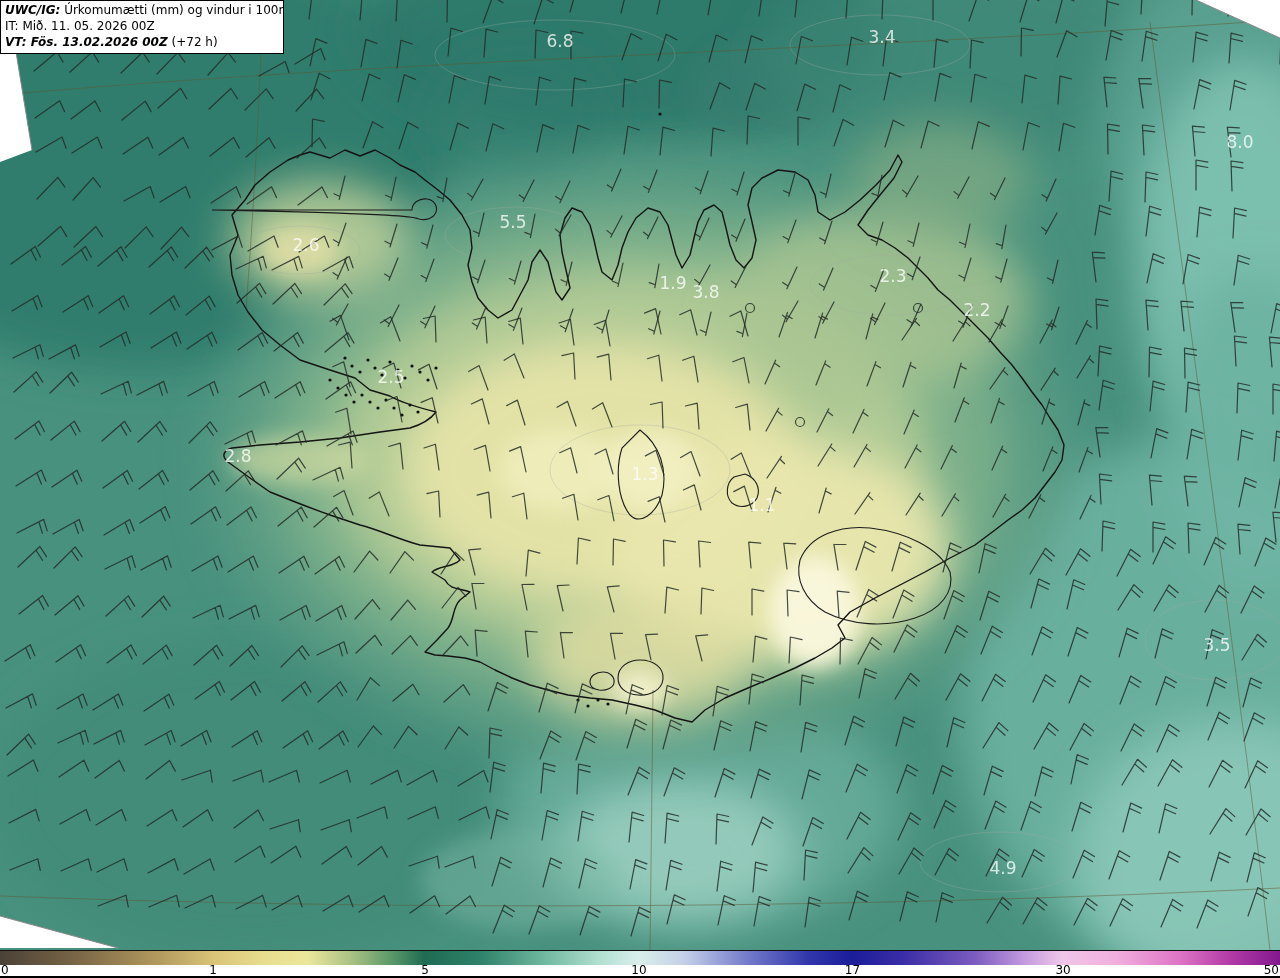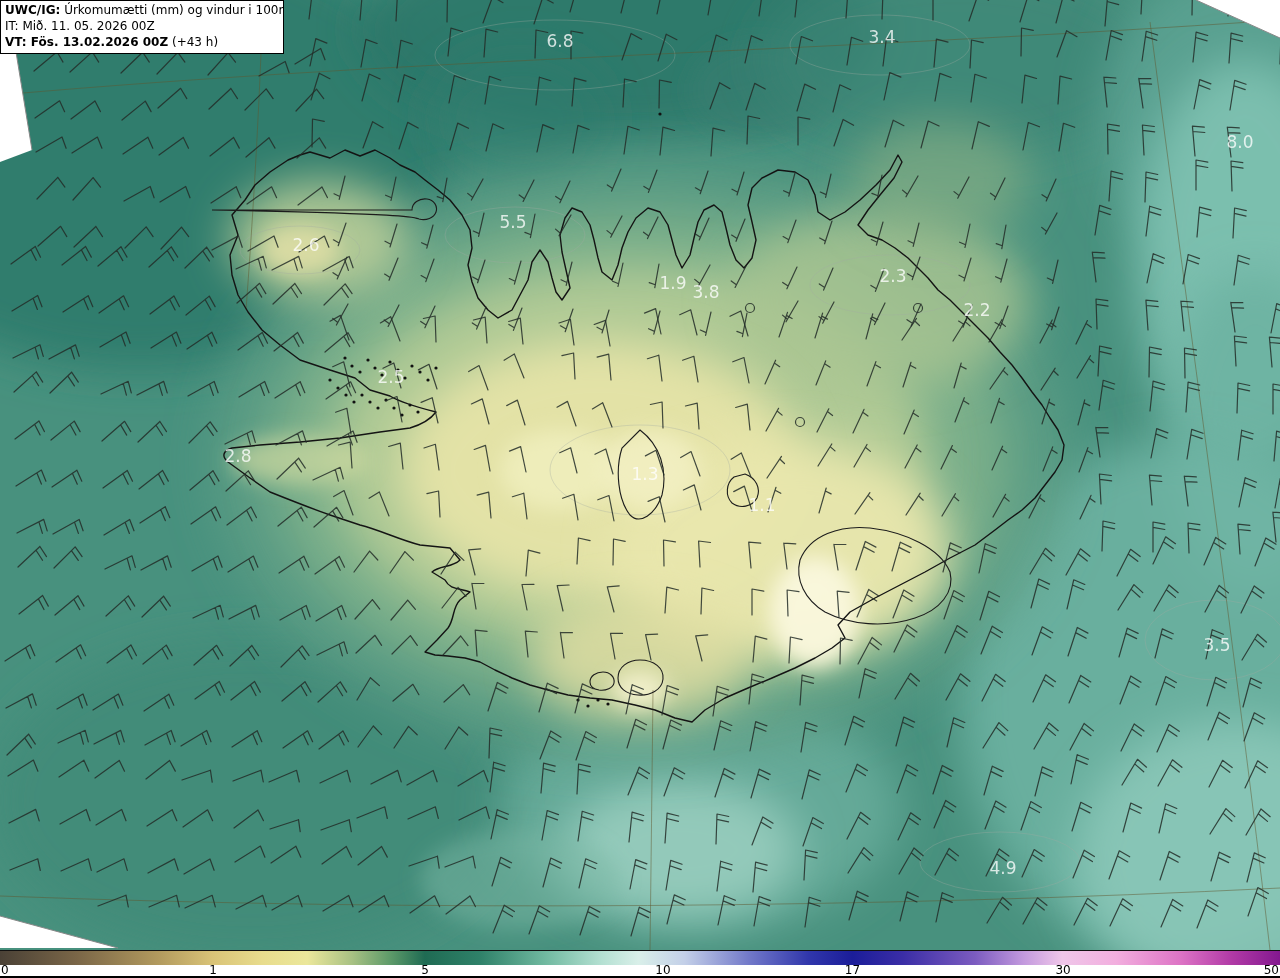--- a/index.html
+++ b/index.html
@@ -2,21 +2,21 @@
 <html><head>
 <meta charset="utf-8">
 <style>
   html,body{margin:0;padding:0;background:#fff;}
   .stage{position:relative;width:1280px;height:978px;background:#fff;overflow:hidden;
          font-family:"DejaVu Sans",sans-serif;}
   .map-svg{position:absolute;left:0;top:0;}
   .titlebox{position:absolute;left:0;top:0;width:284px;box-sizing:border-box;
             background:#fff;border:1px solid #000;padding:2px 5px 3px 4px;
             font-size:12px;line-height:1.32;color:#000;white-space:nowrap;overflow:hidden;}
-  .titlebox .b{font-weight:bold;}
+  .titlebox .b{font-weight:bold;font-style:italic;}
   .colorbar{position:absolute;left:0;top:950px;width:1280px;height:28px;}
   .cb-bar{width:1280px;height:15px;border-top:1px solid #111;box-sizing:border-box;}
   .cb-labels{position:relative;width:1280px;height:13px;background:#fff;
              border-bottom:2px solid #000;box-sizing:border-box;font-size:12px;color:#000;}
   .cb-labels span{position:absolute;top:-2px;transform:translateX(-50%);}
   .cb-labels span.first{transform:none;left:1px;}
   .cb-labels span.last{transform:none;right:1px;text-align:right;}
 </style>
 </head>
 <body>
@@ -785,29 +785,29 @@
       <path d="M1196,0 L1280,38" fill="none" stroke="#888888" stroke-width="1"></path>
       <path d="M0,916 L118,948 L0,948 Z" fill="#ffffff"></path>
       <path d="M0,916 L118,948" fill="none" stroke="#888888" stroke-width="1"></path>
     </svg>
 
   <div class="titlebox">
     <div><span class="b">UWC/IG:</span>
       <span>Úrkomumætti (mm) og vindur i 100m hæð</span></div>
     <div>IT: Mið. 11. 05. 2026 00Z</div>
     <div><span class="b">VT: Fös. 13.02.2026 00Z</span>
-      <span>(+43 h)</span></div>
+      <span>(+72 h)</span></div>
   </div>
 
   <div class="colorbar">
     <div class="cb-bar" style="background-image: linear-gradient(to right, rgb(74, 65, 54) 0%, rgb(122, 102, 71) 6%, rgb(178, 154, 94) 12.4%, rgb(217, 195, 119) 16.6%, rgb(232, 220, 141) 20.5%, rgb(235, 231, 155) 24%, rgb(168, 193, 131) 27.5%, rgb(93, 154, 105) 30.5%, rgb(31, 107, 83) 33.2%, rgb(47, 129, 105) 37.5%, rgb(111, 184, 159) 42.5%, rgb(180, 224, 210) 47%, rgb(217, 239, 233) 49.9%, rgb(195, 207, 232) 53.5%, rgb(114, 121, 201) 58.5%, rgb(48, 54, 171) 63.2%, rgb(27, 29, 153) 66.6%, rgb(58, 45, 166) 70.5%, rgb(124, 92, 192) 76.2%, rgb(195, 154, 222) 80%, rgb(239, 198, 233) 83%, rgb(242, 174, 222) 87.2%, rgb(221, 116, 197) 92.2%, rgb(177, 58, 166) 96.2%, rgb(131, 24, 143) 100%);"></div>
     <div class="cb-labels">
         <span class="first">0</span>
         <span style="left: 16.64%;">1</span>
         <span style="left: 33.2%;">5</span>
-        <span style="left: 49.92%; margin-left: 24px;">10</span>
+        <span style="left: 49.92%;">10</span>
         <span style="left: 66.6%;">17</span>
         <span style="left: 83.05%;">30</span>
         <span class="last">50</span>
       </div>
   </div>
 
 </div>
 
 </body></html>

